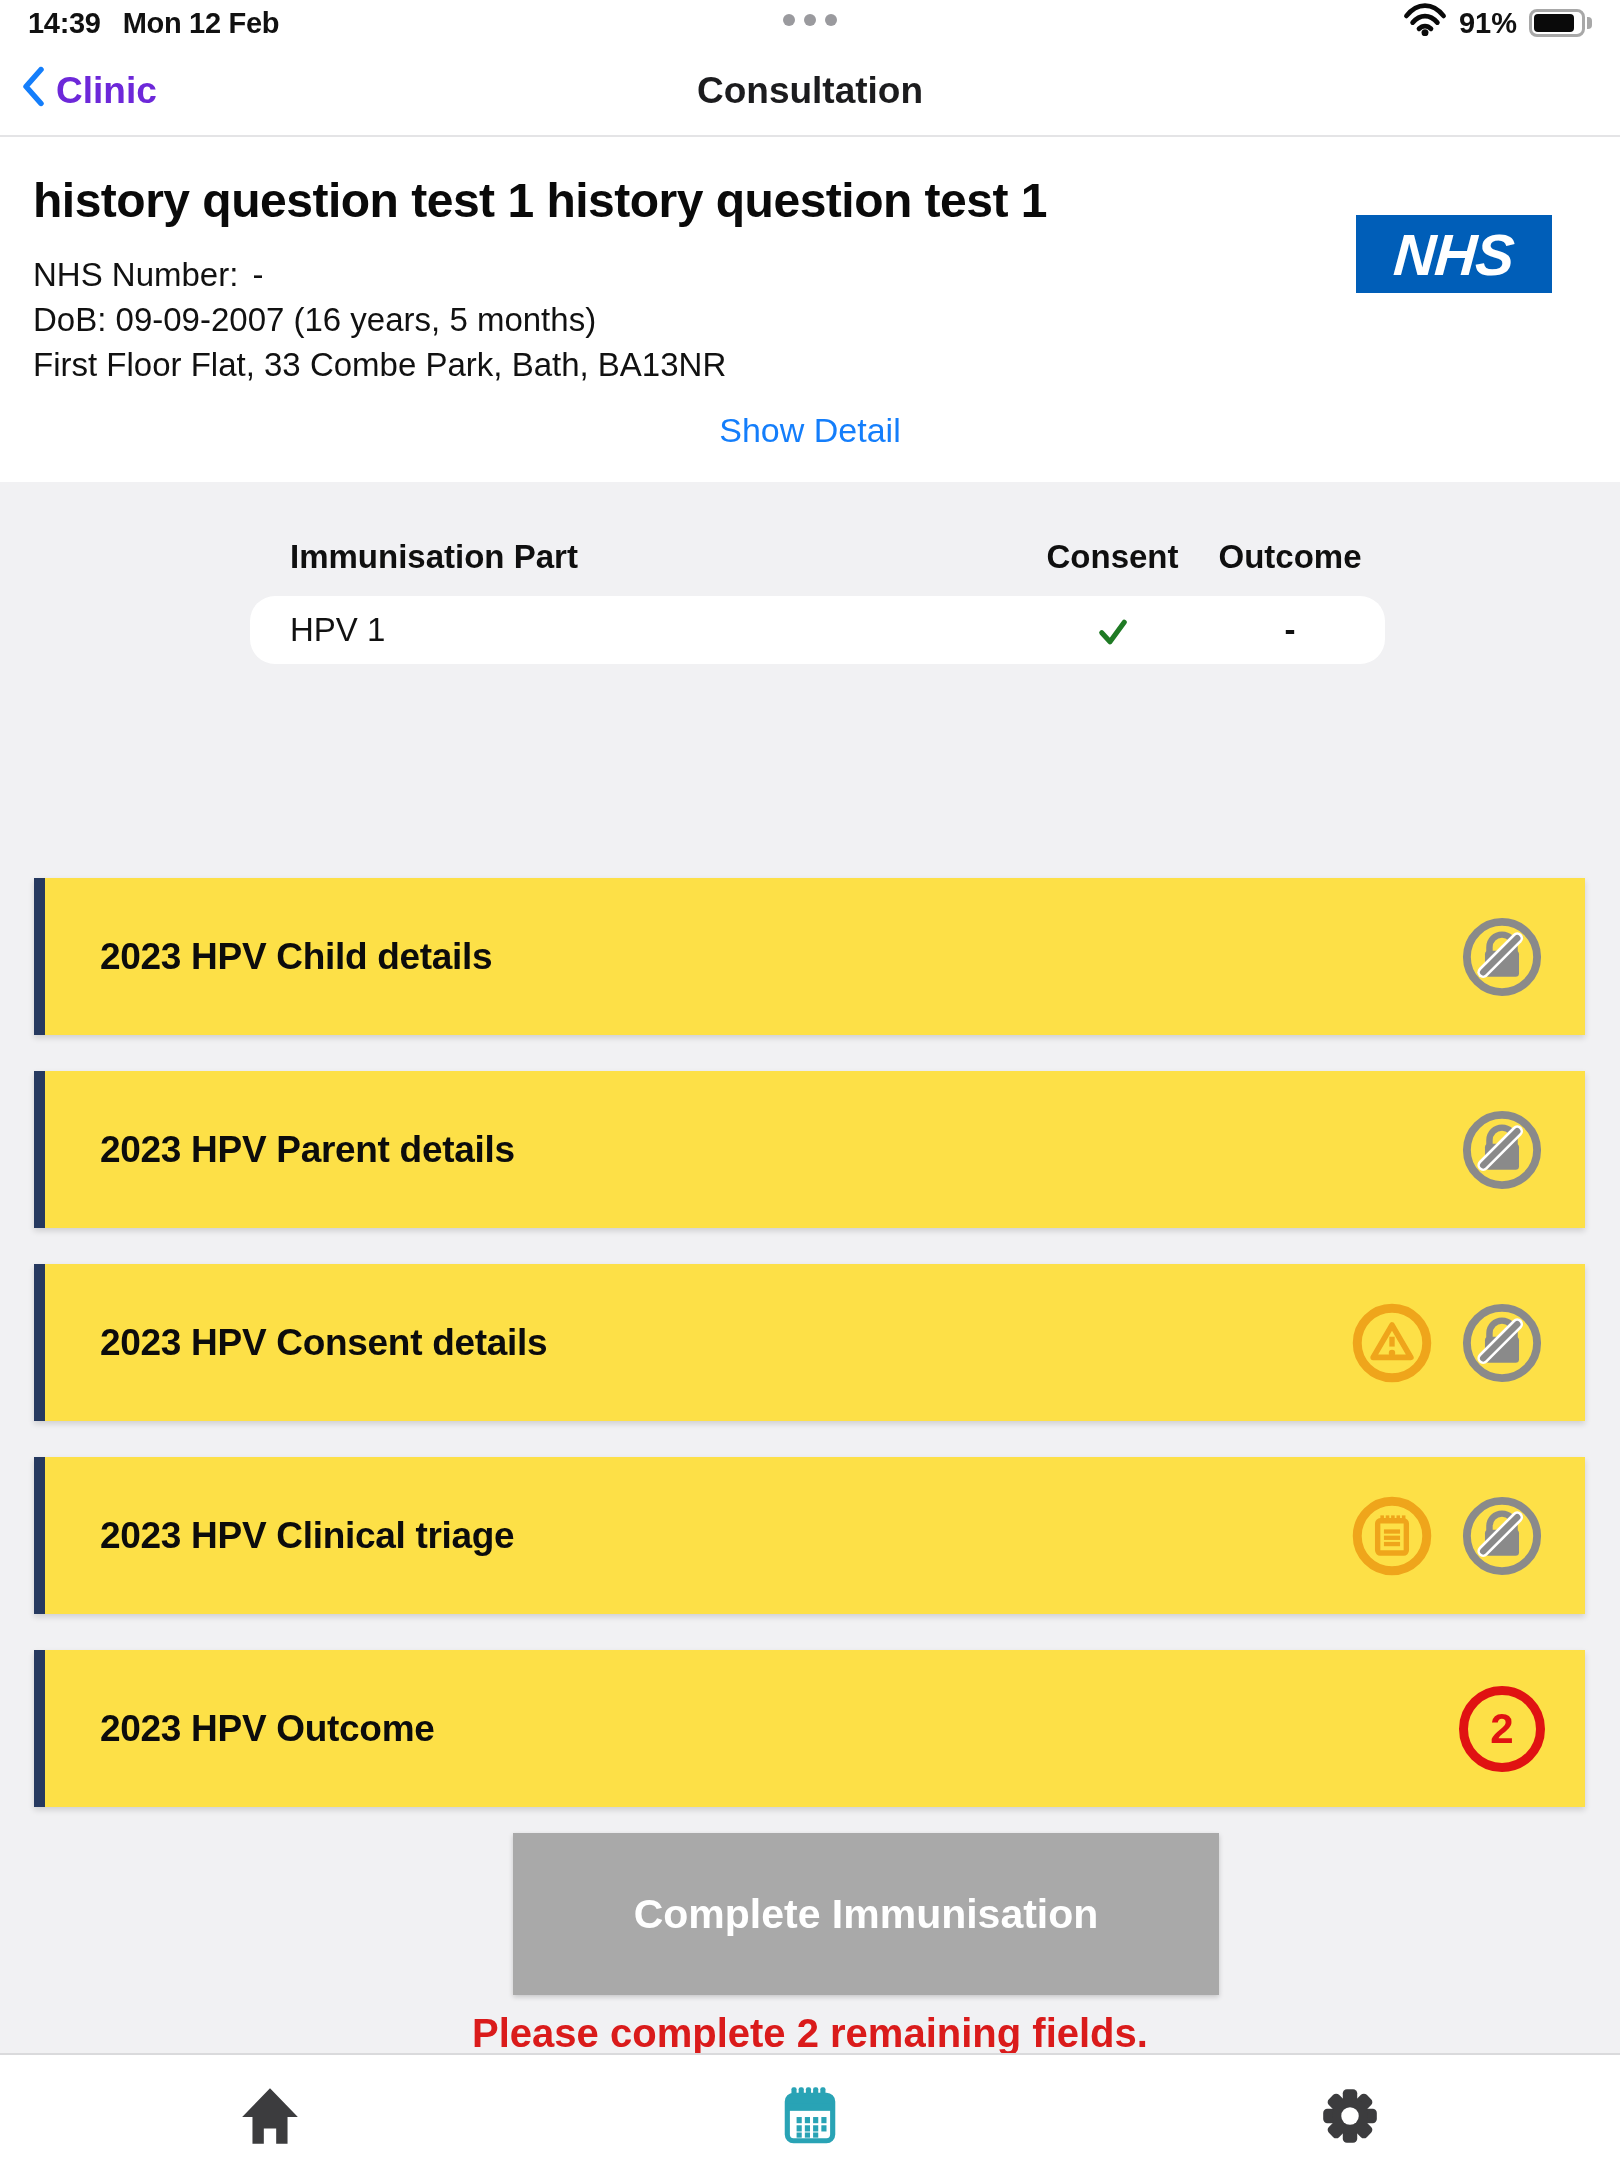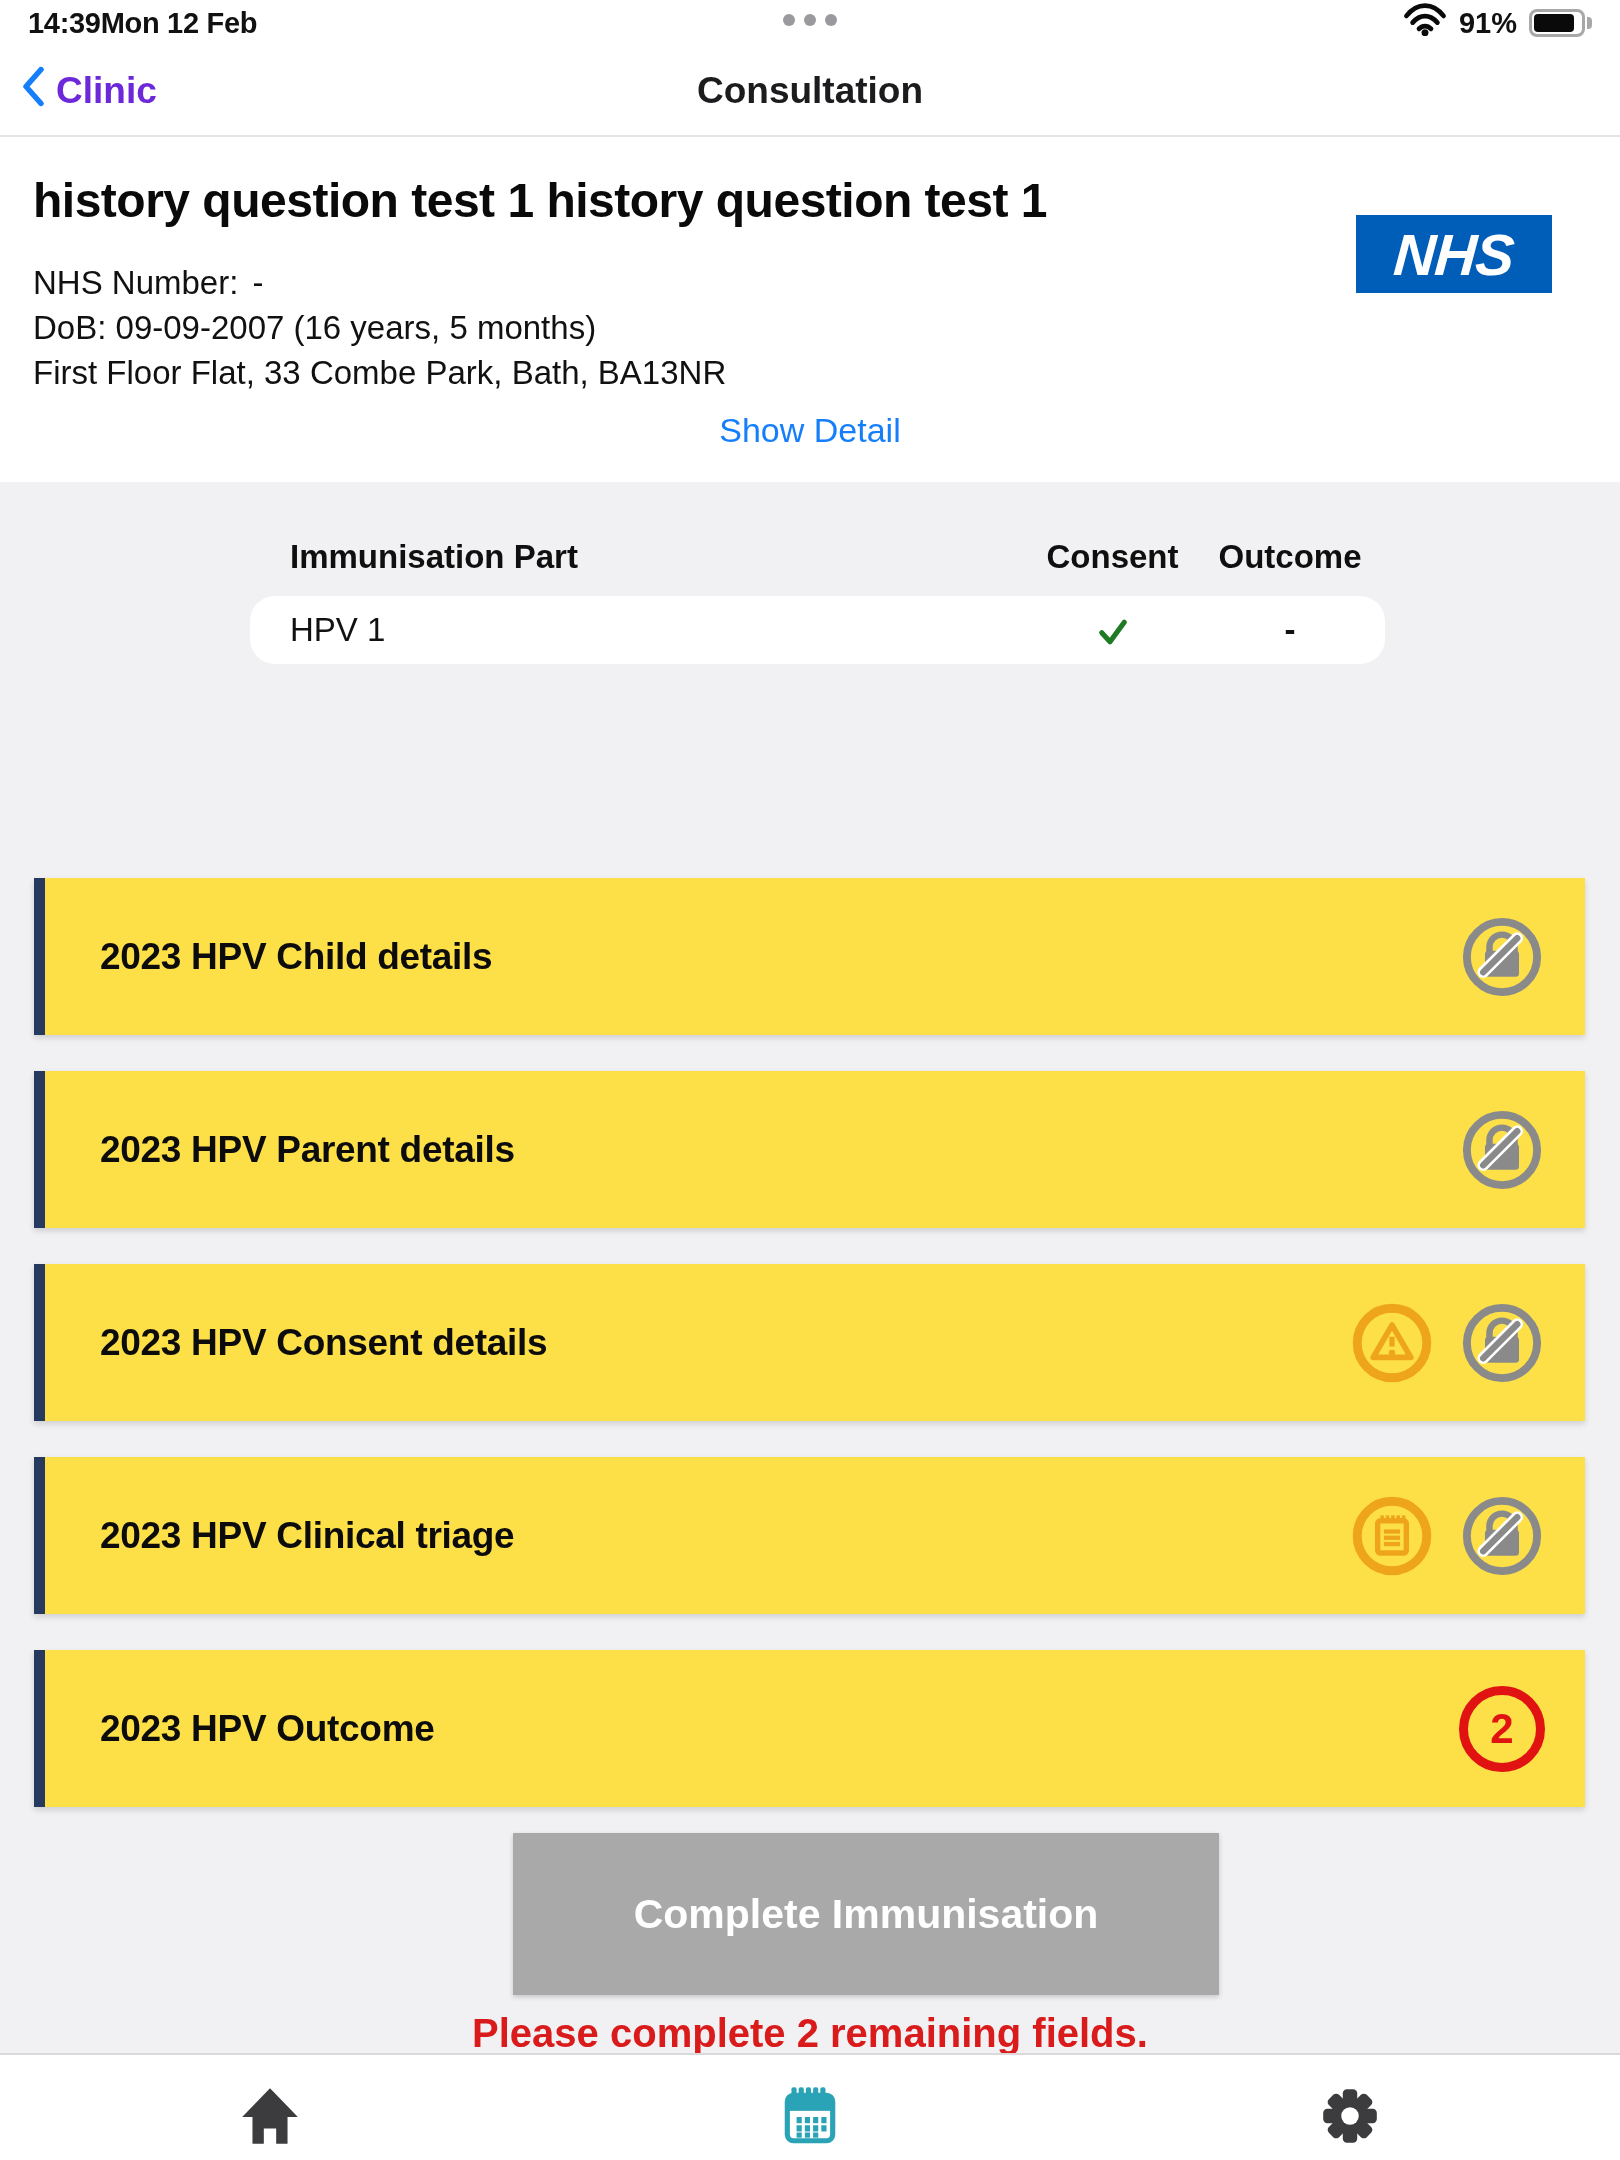--- a/index.html
+++ b/index.html
@@ -3,39 +3,39 @@
 <meta charset="utf-8">
 <style>
   * { margin:0; padding:0; box-sizing:border-box; }
   html,body { width:1620px; height:2160px; overflow:hidden; background:#fff;
               font-family:"Liberation Sans","DejaVu Sans",sans-serif; color:#111; }
   .page { position:relative; width:1620px; height:2160px; background:#fff; overflow:hidden; }
 
   
   .status-bar { position:absolute; top:0; left:0; right:0; height:46px;
                 display:flex; align-items:center; justify-content:space-between; padding:0 28px; }
-  .sb-left { display:flex; align-items:center; font-size:29px; font-weight:700; letter-spacing:-0.3px; }
+  .sb-left { display:flex; align-items:center; gap:22px; font-size:29px; font-weight:700; letter-spacing:-0.3px; }
   .sb-dots { position:absolute; left:50%; top:14px; transform:translateX(-50%); display:flex; gap:9px; }
   .sb-dot { width:12px; height:12px; border-radius:50%; background:#9a9a9e; }
   .sb-right { display:flex; align-items:center; gap:12px; font-size:29px; font-weight:700; }
   .battery { display:flex; align-items:center; }
   .battery-body { width:56px; height:28px; border:3px solid #a8a8a8; border-radius:8px; padding:2px; }
   .battery-fill { display:block; height:100%; width:88%; background:#0a0a0a; border-radius:4px; }
   .battery-nub { width:5px; height:12px; background:#a8a8a8; border-radius:0 4px 4px 0; margin-left:2px; }
 
   
   .nav-bar { position:absolute; top:46px; left:0; right:0; height:91px; border-bottom:2px solid #e4e4e6; }
   .nav-back { position:absolute; left:20px; top:50%; transform:translateY(-50%);
               display:flex; align-items:center; gap:10px; color:#6d28d9; font-size:37px; font-weight:600; cursor:pointer; }
   .nav-title { position:absolute; left:0; right:0; top:50%; transform:translateY(-50%);
                text-align:center; font-size:37px; font-weight:700; color:#1c1c1e; }
 
   
   .patient { position:absolute; top:139px; left:0; right:0; height:343px; background:#fff; padding:34px 33px 0; }
-  .patient-name { font-size:48px; font-weight:700; letter-spacing:-0.5px; margin-bottom:32px; color:#0a0a0a; }
+  .patient-name { font-size:48px; font-weight:700; letter-spacing:-0.5px; margin-bottom:24px; color:#0a0a0a; }
   .patient-line { font-size:33px; font-weight:500; line-height:45px; color:#111; }
   .nhs-value { margin-left:14px; }
   .nhs-logo { position:absolute; top:76px; right:68px; width:196px; height:78px; background:#005eb8;
               display:flex; align-items:center; justify-content:center; }
   .nhs-logo span { color:#fff; font-style:italic; font-weight:700; font-size:58px; letter-spacing:-1px; transform:skewX(-4deg); }
   .show-detail { position:absolute; top:272px; left:0; right:0; text-align:center;
                  color:#147efb; font-size:34px; font-weight:500; cursor:pointer; }
 
   
   .content { position:absolute; top:482px; left:0; right:0; height:1571px; background:#f1f1f3; overflow:hidden; }

